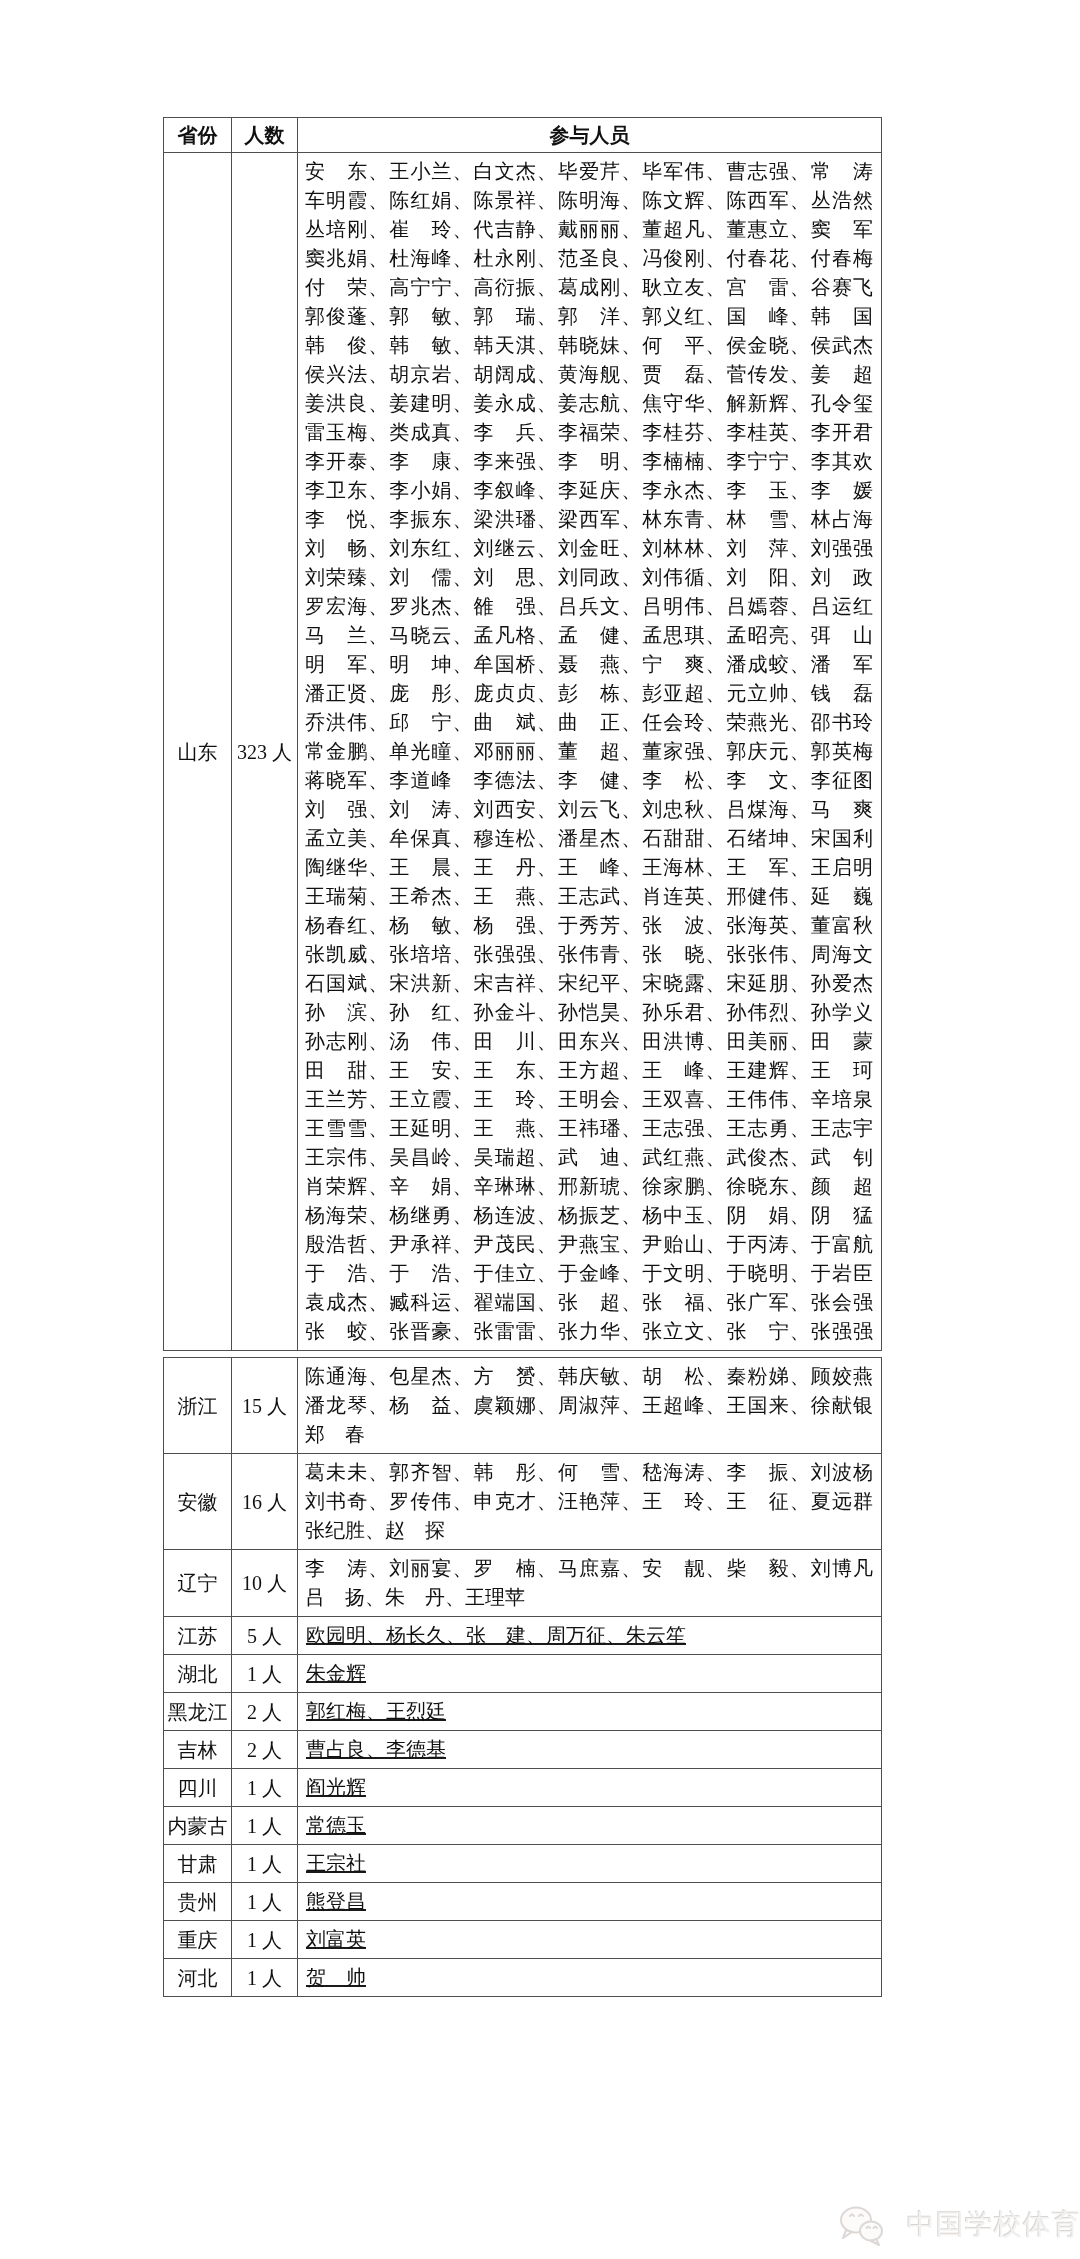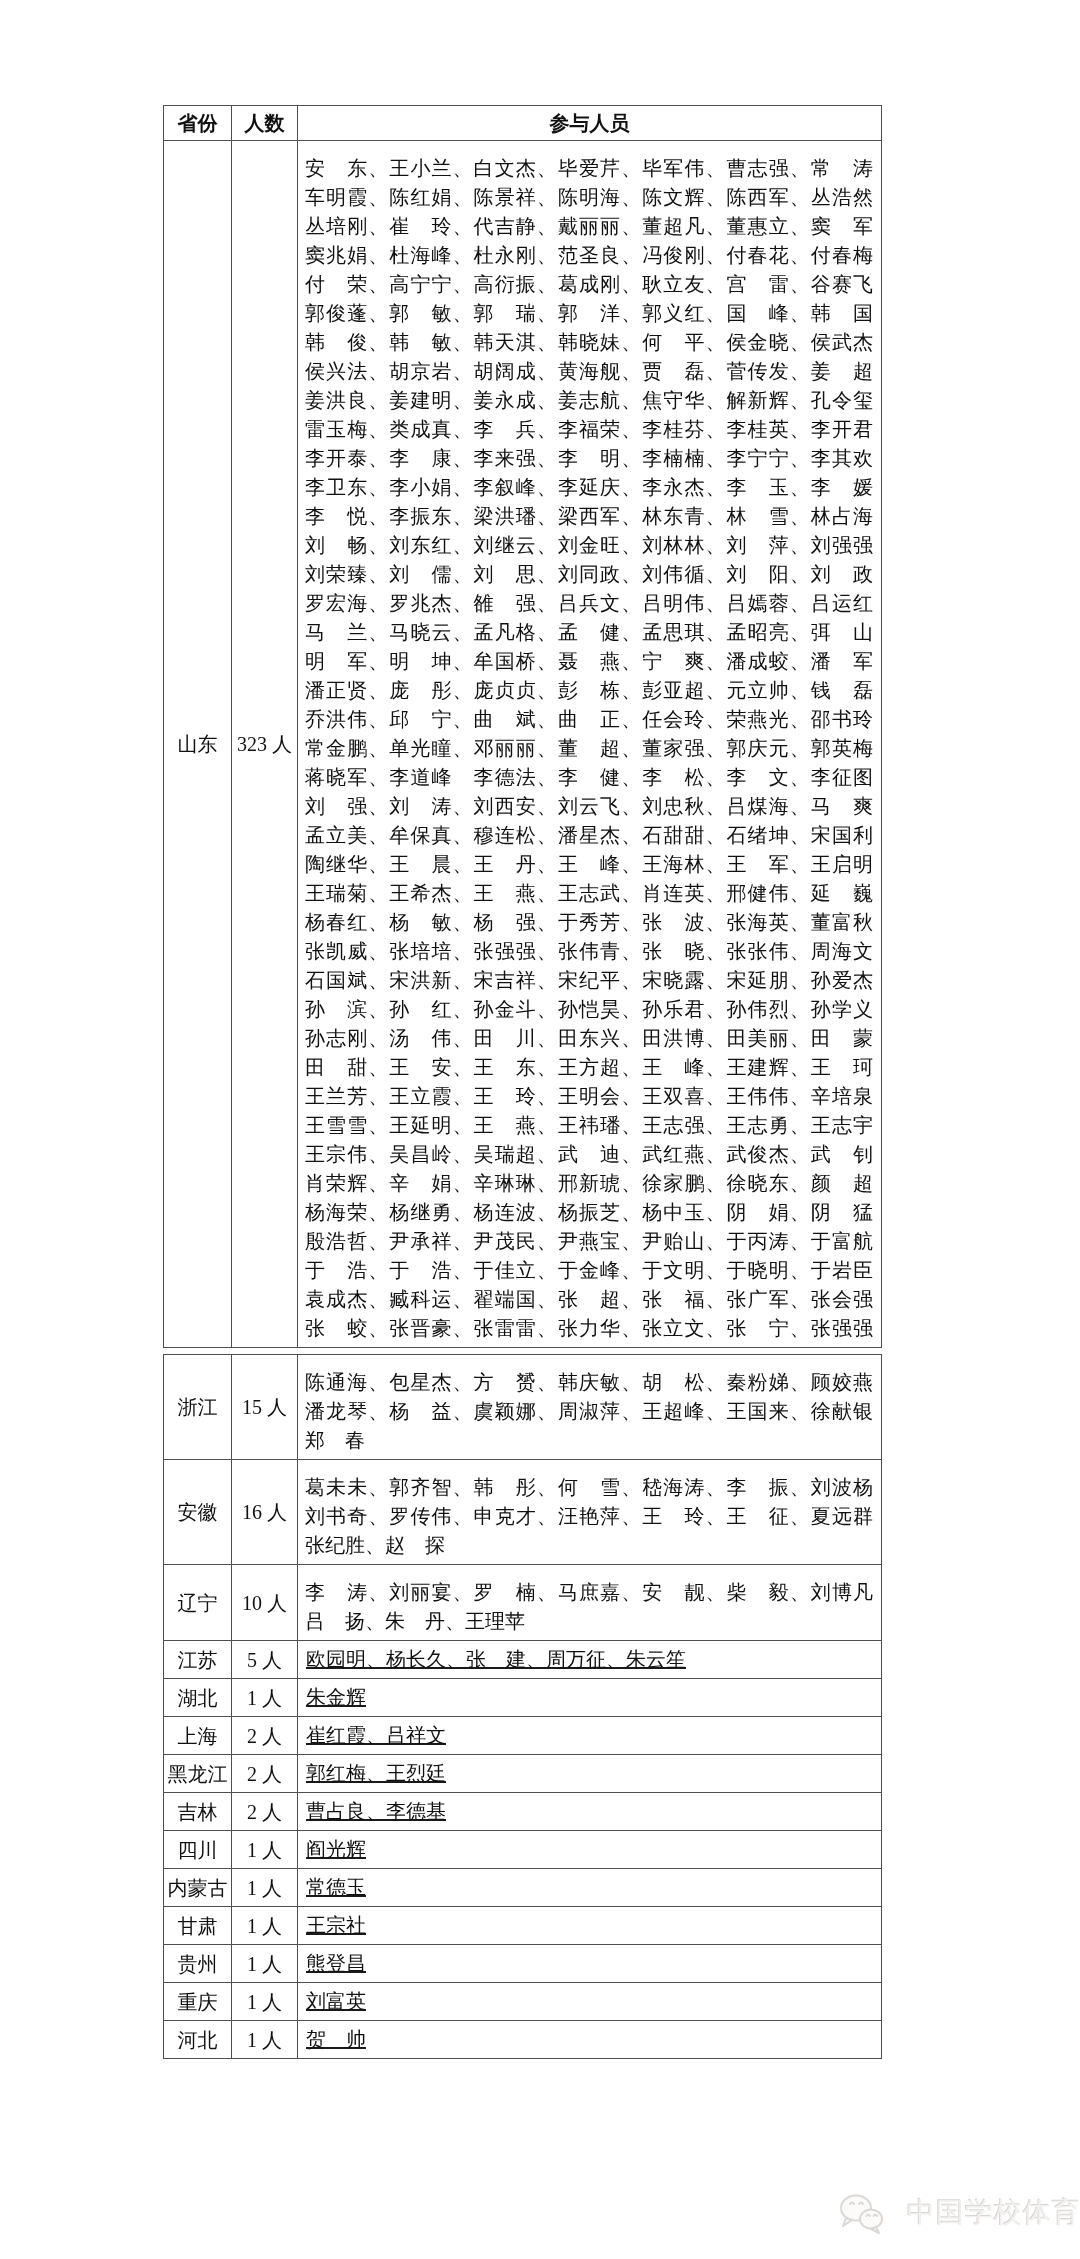--- a/index.html
+++ b/index.html
@@ -1,37 +1,37 @@
 <!DOCTYPE html>
 <html><head>
 <meta charset="utf-8">
 <style>
   html,body{margin:0;padding:0;}
   body{
     width:1080px;height:2259px;background:#ffffff;position:relative;
     font-family:"Liberation Serif","DejaVu Serif",serif;color:#1a1a1a;
     -webkit-font-smoothing:antialiased;
   }
-  .sheet{position:absolute;left:0;top:0;width:1080px;height:2170px;background:#fff;}
+  .sheet{position:absolute;left:0;top:12px;width:1080px;height:2170px;background:#fff;}
   table.ptable{
     position:absolute;left:163px;top:105px;width:719px;
     border-collapse:collapse;table-layout:fixed;
   }
   col.c-prov{width:68px;}
   col.c-cnt{width:66px;}
   .ptable th,.ptable td{border:1px solid #4f4f4f;}
   .ptable th{
     font-size:20px;font-weight:bold;text-align:center;
     padding:5px 2px;line-height:24px;color:#111;
   }
   td.prov,td.cnt{
     text-align:center;vertical-align:middle;font-size:20px;
     padding:0 1px;line-height:24px;white-space:nowrap;color:#111;margin-top:43px;
   }
-  td.names{padding:13px 8px 4px 7px;vertical-align:top;}
+  td.names{padding:4px 8px 4px 7px;vertical-align:top;}
   .nline{
     font-size:20px;line-height:29px;color:#111;
     text-align:justify;text-align-last:justify;text-justify:inter-character;
   }
   .nline.left{text-align:left;text-align-last:left;}
   tr.single td.names{padding:4px 8px;text-decoration:underline;}
   tr.spacer td{
     border-left:none;border-right:none;
     border-top:1px solid #4f4f4f;border-bottom:1px solid #4f4f4f;
     height:6px;padding:0;background:#fff;
@@ -150,27 +150,20 @@
           </td>
         </tr>
         <tr class="single">
           <td class="prov">湖北</td>
           <td class="cnt">1 人</td>
           <td class="names">
             <div class="nline left">朱金辉</div>
           </td>
         </tr>
         <tr class="single">
-          <td class="prov">上海</td>
-          <td class="cnt">2 人</td>
-          <td class="names">
-            <div class="nline left">崔红霞、吕祥文</div>
-          </td>
-        </tr>
-        <tr class="single">
           <td class="prov">黑龙江</td>
           <td class="cnt">2 人</td>
           <td class="names">
             <div class="nline left">郭红梅、王烈廷</div>
           </td>
         </tr>
         <tr class="single">
           <td class="prov">吉林</td>
           <td class="cnt">2 人</td>
           <td class="names">

